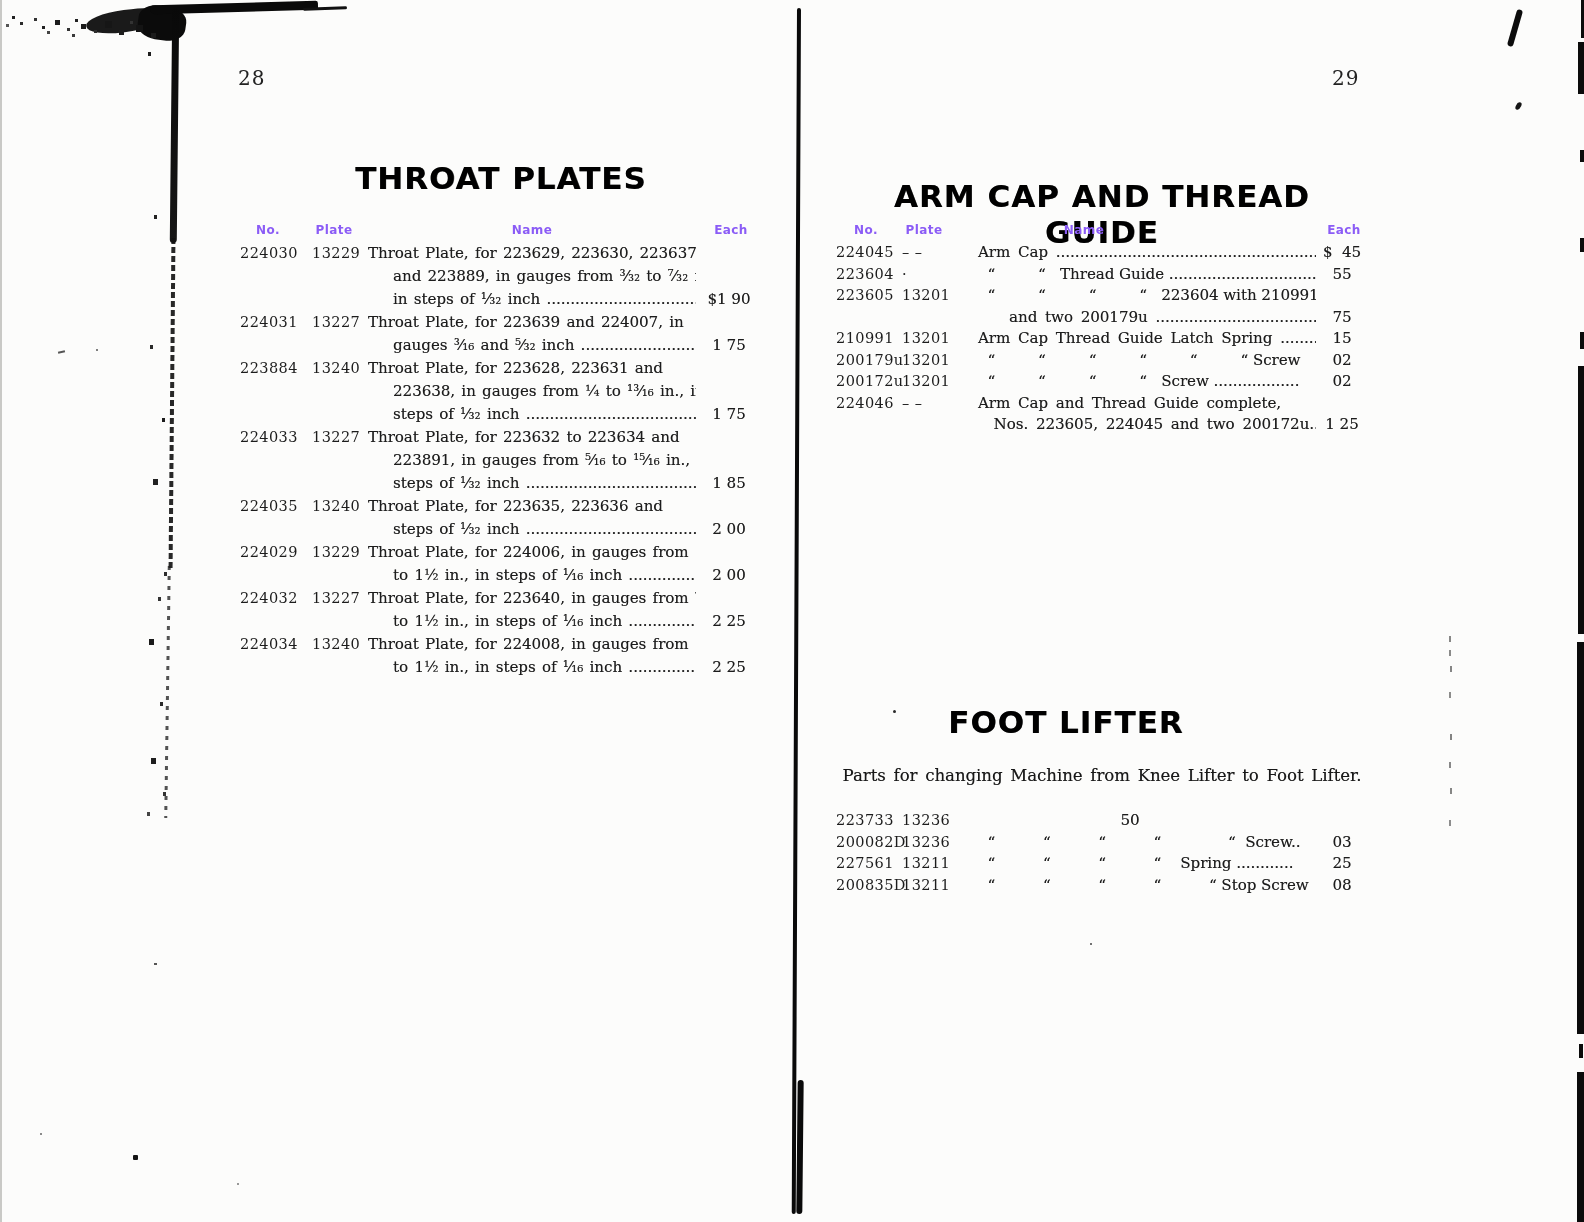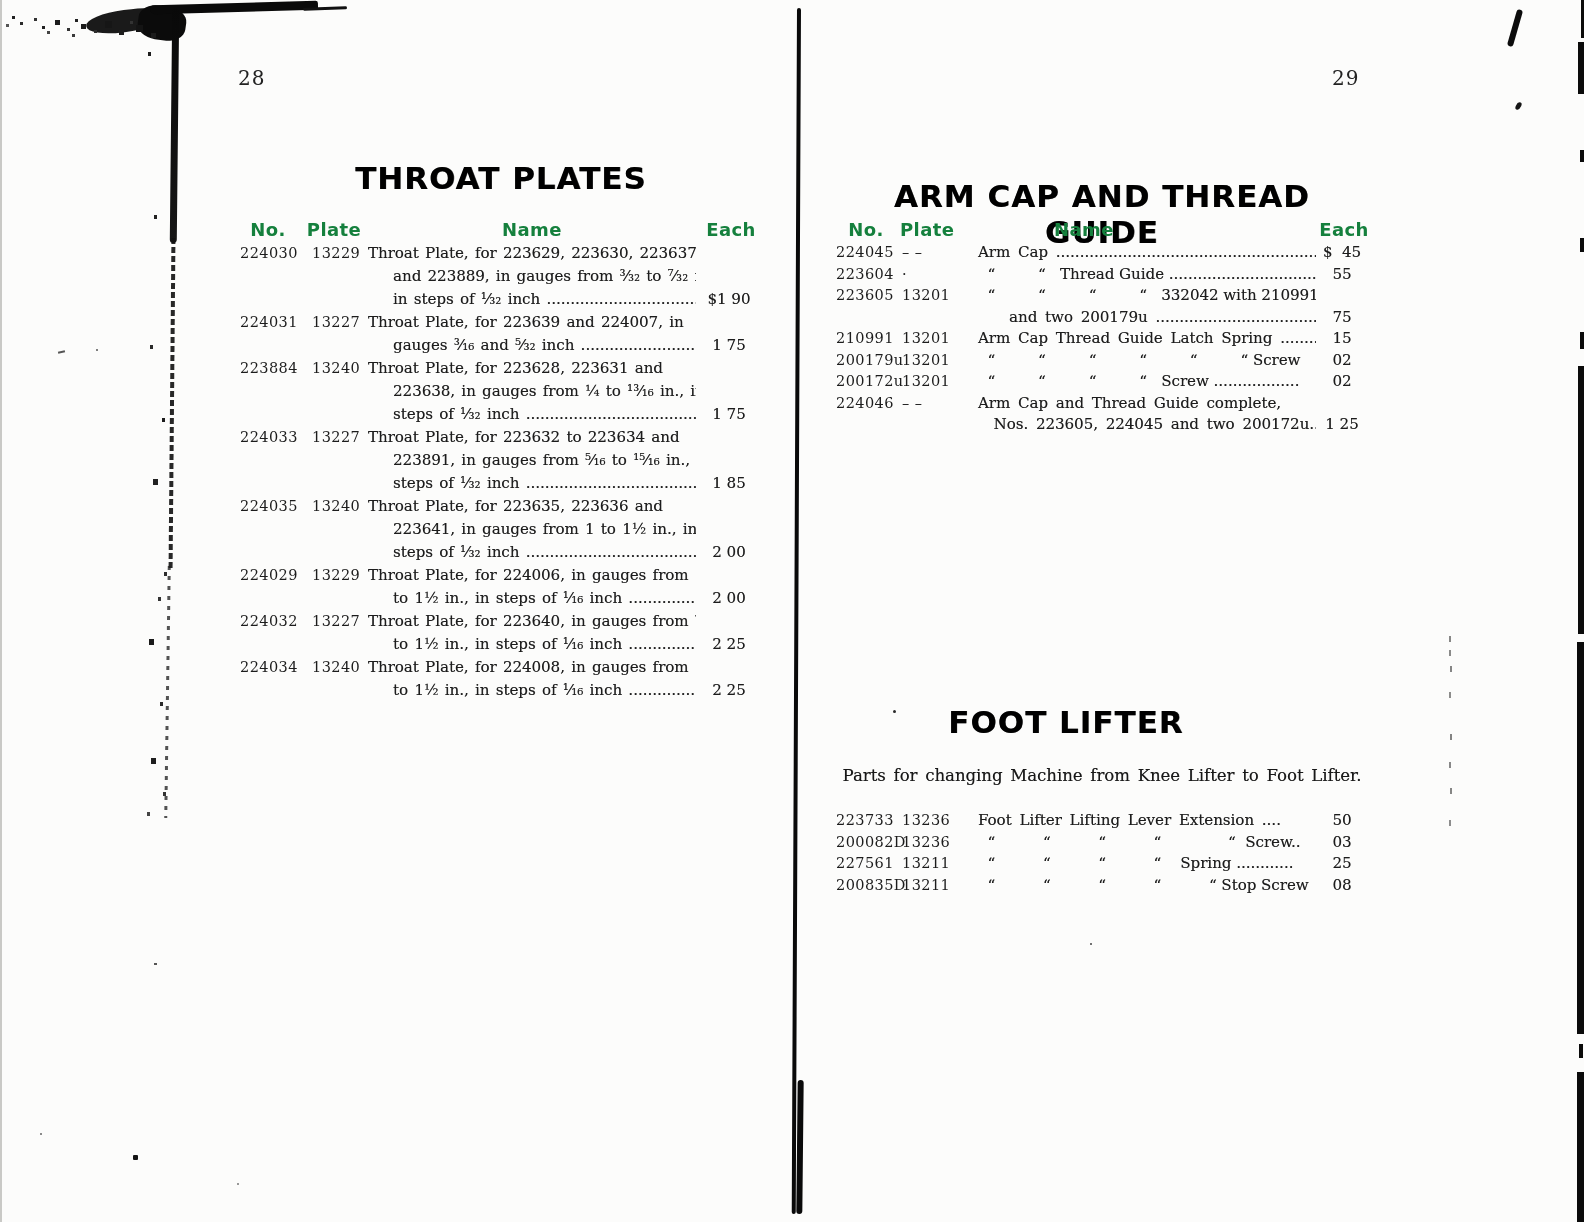--- a/index.html
+++ b/index.html
@@ -19,21 +19,21 @@
   .subtitle{
     position:absolute; text-align:center; font-size:16.5px; word-spacing:2.5px;
     color:#181818; text-shadow:0.2px 0.2px 0.3px rgba(20,20,20,.5);
   }
   
   .tbl{position:absolute;}
   .t-line{display:grid; align-items:baseline;}
   .tbl-left  .t-line{grid-template-columns:64px 68px 1fr 70px; line-height:23px;}
   .tbl-right .t-line{grid-template-columns:68px 48px 1fr 56px; line-height:21.5px;}
   .hdr{display:grid; font-family:"DejaVu Sans","Liberation Sans",sans-serif;
-       font-weight:700; font-size:18px; letter-spacing:.4px; color:#15803d; line-height:24px;}
+       font-weight:700; font-size:12px; letter-spacing:.4px; color:#8b5cf6; line-height:24px;}
   .tbl-left  .hdr{grid-template-columns:64px 68px 1fr 70px;}
   .tbl-right .hdr{grid-template-columns:68px 48px 1fr 56px;}
   .hdr span{display:block;text-align:center;}
   .hdr .h-shift{padding-right:96px;}
   .c-no{padding-left:4px; font-size:14.5px; letter-spacing:.4px; white-space:pre;}
   .c-plate{padding-left:12px; font-size:14.5px; letter-spacing:.4px; white-space:pre;}
   .tbl-right .c-plate{padding-left:2px;}
   .c-name{white-space:pre; overflow:hidden; font-size:15px;
           text-shadow:0.2px 0.2px 0.3px rgba(20,20,20,.5);}
   .tbl-left  .c-name{word-spacing:1.5px;}
@@ -165,26 +165,20 @@
           </div>
           <div class="t-line">
             <span class="c-no">224035</span>
             <span class="c-plate">13240</span>
             <span class="c-name">Throat Plate, for 223635, 223636 and</span>
             <span class="c-price"></span>
           </div>
           <div class="t-line">
             <span class="c-no"></span>
             <span class="c-plate"></span>
-            <span class="c-name">    223641, in gauges from 1 to 1½ in., in</span>
-            <span class="c-price"></span>
-          </div>
-          <div class="t-line">
-            <span class="c-no"></span>
-            <span class="c-plate"></span>
             <span class="c-name">    steps of ¹⁄₃₂ inch ..........................................</span>
             <span class="c-price">2 00</span>
           </div>
           <div class="t-line">
             <span class="c-no">224029</span>
             <span class="c-plate">13229</span>
             <span class="c-name">Throat Plate, for 224006, in gauges from 1</span>
             <span class="c-price"></span>
           </div>
           <div class="t-line">
@@ -241,21 +235,21 @@
           </div>
           <div class="t-line">
             <span class="c-no">223604</span>
             <span class="c-plate">·</span>
             <span class="c-name ditto">  “         “   Thread Guide .......................................</span>
             <span class="c-price">55</span>
           </div>
           <div class="t-line">
             <span class="c-no">223605</span>
             <span class="c-plate">13201</span>
-            <span class="c-name ditto">  “         “         “         “   332042 with 210991</span>
+            <span class="c-name ditto">  “         “         “         “   223604 with 210991</span>
             <span class="c-price"></span>
           </div>
           <div class="t-line">
             <span class="c-no"></span>
             <span class="c-plate"></span>
             <span class="c-name">    and two 200179u .............................................</span>
             <span class="c-price">75</span>
           </div>
           <div class="t-line">
             <span class="c-no">210991</span>
@@ -291,21 +285,20 @@
     </div>
 
     <div class="sec-title" style="left:796px;top:704px;width:540px;">FOOT LIFTER</div>
     <div class="subtitle" style="left:832px;top:766px;width:540px;">Parts for changing Machine from Knee Lifter to Foot Lifter.</div>
 
     <div class="tbl tbl-right" style="left:832px;top:810px;width:540px;">
       <div>
           <div class="t-line">
             <span class="c-no">223733</span>
             <span class="c-plate">13236</span>
-            <span class="c-name">Foot Lifter Lifting Lever Extension ....</span>
             <span class="c-price">50</span>
           </div>
           <div class="t-line">
             <span class="c-no">200082D</span>
             <span class="c-plate">13236</span>
             <span class="c-name ditto">  “          “          “          “              “  Screw..</span>
             <span class="c-price">03</span>
           </div>
           <div class="t-line">
             <span class="c-no">227561</span>

